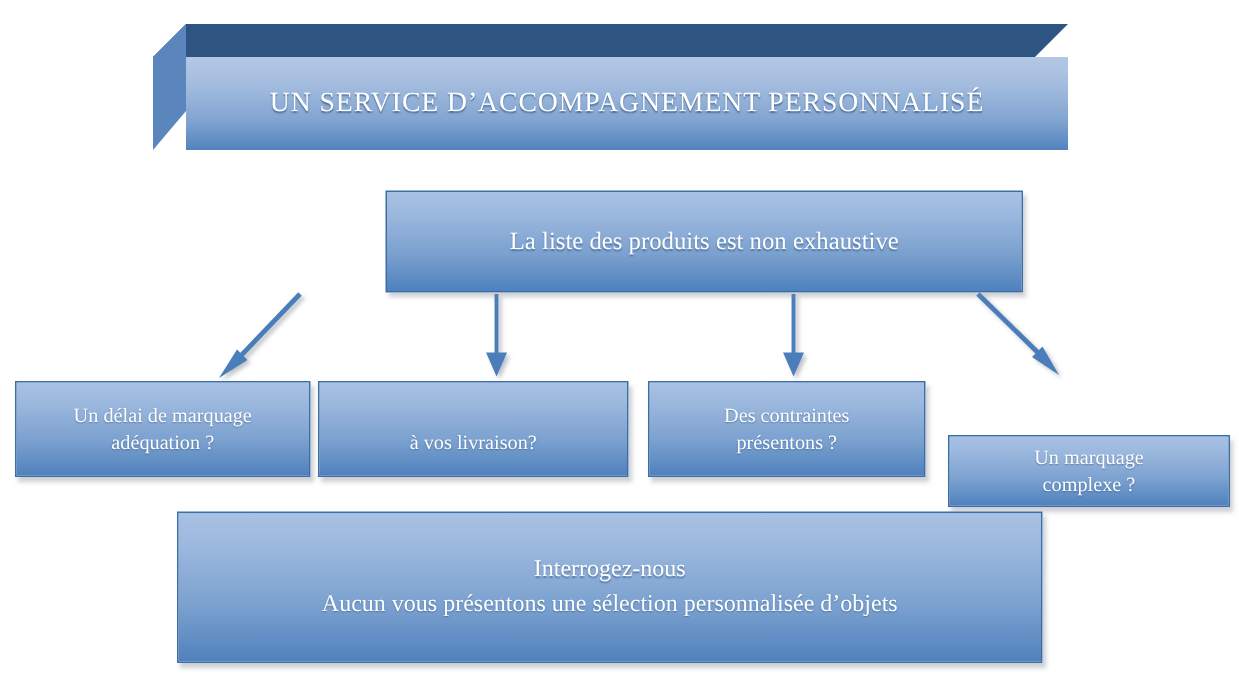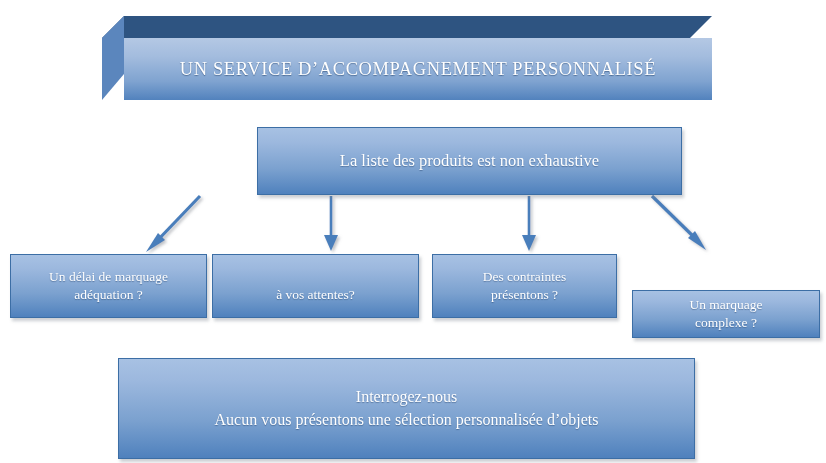--- a/index.html
+++ b/index.html
@@ -75,21 +75,21 @@
   }
   #box-main .txt { font-size: 16.5px; }
 
   #box-q1 { left: 10px;  top: 254px; width: 197px; height: 64px; }
   #box-q2 { left: 212px; top: 254px; width: 207px; height: 64px; }
   #box-q3 { left: 432px; top: 254px; width: 185px; height: 64px; font-family: Liberation Serif, serif; }
   #box-q4 { left: 632px; top: 254px; width: 188px; height: 48px; margin-top: 36px; }
   .qbox .txt { font-size: 13.5px; }
 
   #box-conclusion {
-    left: 118px; top: 358px; width: 577px; height: 101px; text-align: center;
+    left: 118px; top: 341px; width: 577px; height: 101px; text-align: center;
   }
   #box-conclusion .txt { font-size: 16px; line-height: 1.38; }
 
   
   #arrows {
     position: absolute;
     left: 0; top: 0;
     width: 826px;
     height: 463px;
     pointer-events: none;
@@ -148,21 +148,21 @@
   <div class="pbox qbox" id="box-q1">
     <span class="txt">
       <span>Un délai de marquage</span><br>
       <span>adéquation ?</span>
     </span>
   </div>
 
   <div class="pbox qbox" id="box-q2">
     <span class="txt">
       <br>
-      <span>à vos attentes?</span>
+      <span>à vos livraison?</span>
     </span>
   </div>
 
   <div class="pbox qbox" id="box-q3">
     <span class="txt">
       <span>Des contraintes</span><br>
       <span>présentons ?</span>
     </span>
   </div>
 

